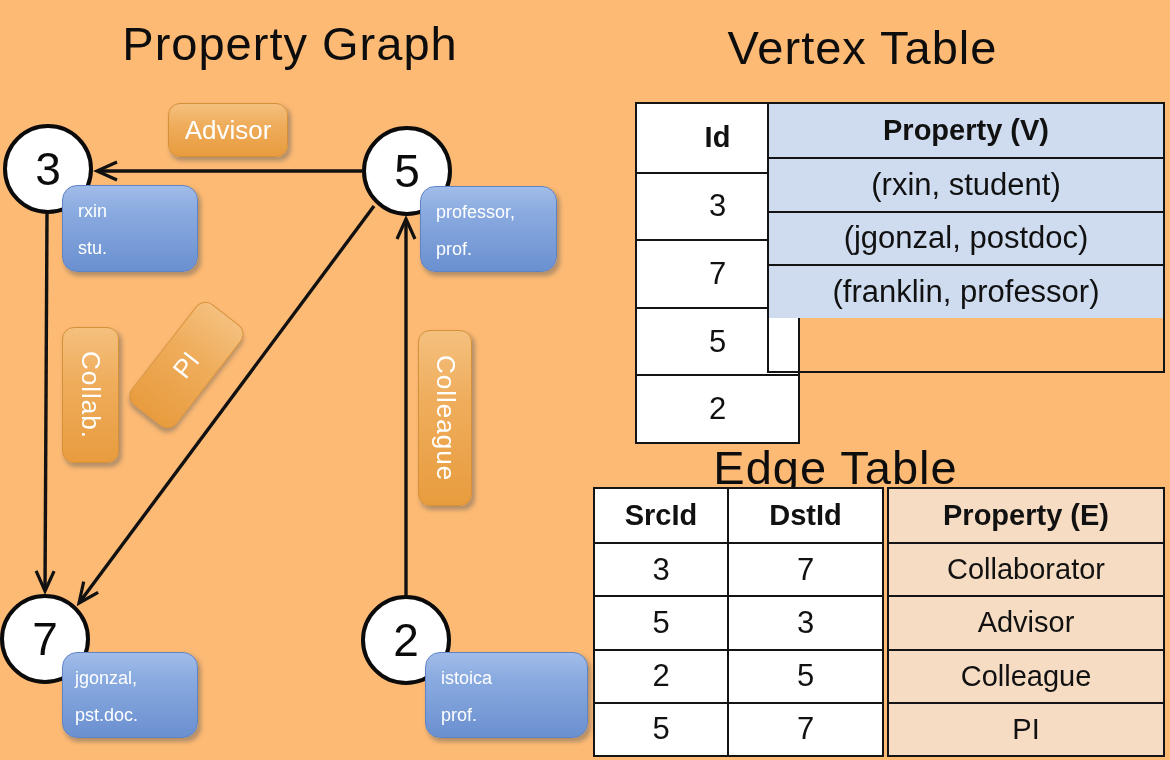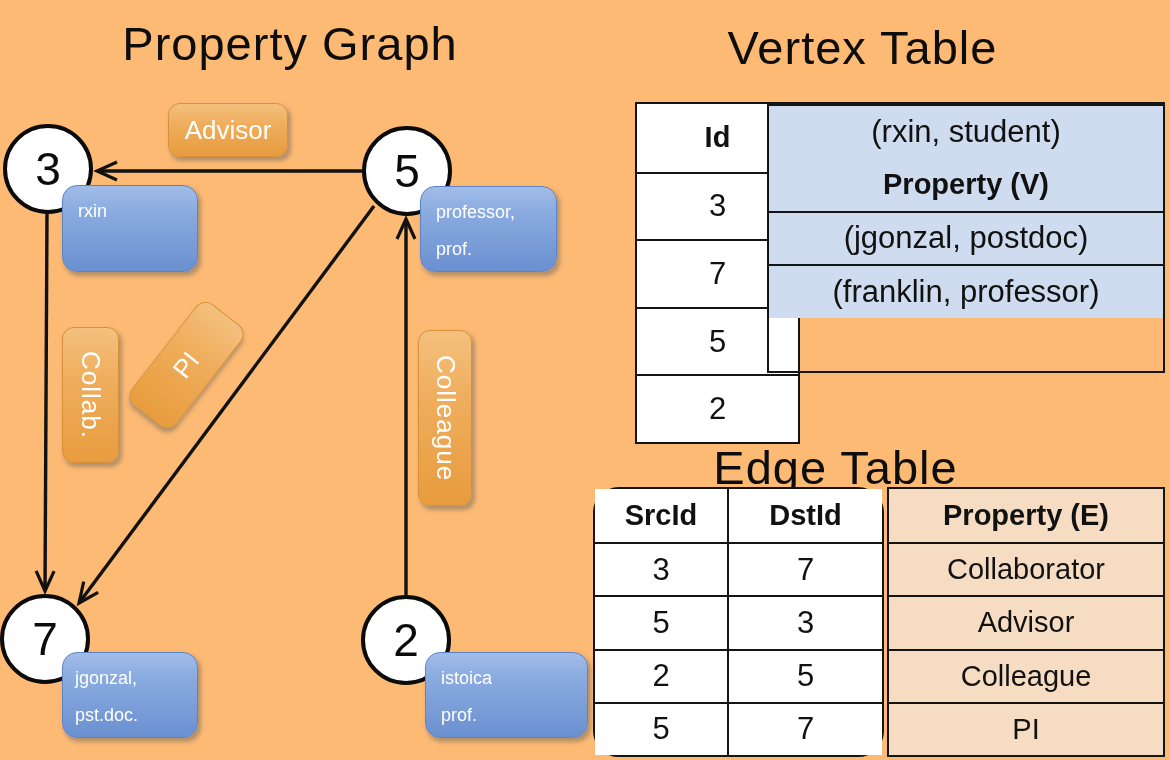--- a/index.html
+++ b/index.html
@@ -88,20 +88,21 @@
   </div>
   <div class="node" style="left:0px; top:594px;">
     <span>7</span>
   </div>
   <div class="node" style="left:361px; top:595px;">
     <span>2</span>
   </div>
 
   <div class="vbox" style="left:62px; top:185px; width:136px; height:87px;">
     <div>rxin</div>
+    <div>stu.</div>
   </div>
   <div class="vbox" style="left:420px; top:186px; width:137px; height:86px;">
     <div>professor,</div>
     <div>prof.</div>
   </div>
   <div class="vbox" style="left:62px; top:652px; width:136px; height:86px;padding-left:12px;">
     <div>jgonzal,</div>
     <div>pst.doc.</div>
   </div>
   <div class="vbox" style="left:425px; top:652px; width:163px; height:86px;">
@@ -126,31 +127,31 @@
 
   <div class="tblock" style="left:593px; top:102px; width:575px; height:271px;">
     <div class="tcol" style="left:0; top:0; width:165px; height:342px; grid-template-rows:repeat(5,1fr);margin-left:42px;">
       <div class="cell hdr first fill-white">Id</div>
       <div class="cell fill-white">3</div>
       <div class="cell fill-white">7</div>
       <div class="cell fill-white">5</div>
       <div class="cell fill-white">2</div>
     </div>
     <div class="tcol" style="left:174px; top:0; width:398px; height:271px; grid-template-rows:repeat(5,1fr);">
+      <div class="cell hdr first fill-blue">Property (V)</div>
       <div class="cell fill-blue">(rxin, student)</div>
-      <div class="cell hdr first fill-blue">Property (V)</div>
       <div class="cell fill-blue">(jgonzal, postdoc)</div>
       <div class="cell fill-blue">(franklin, professor)</div>
     </div>
   </div>
 
   <div class="big-title" style="left:548px; top:404px; width:575px;margin-top:36px;">Edge Table</div>
 
   <div class="tblock" style="left:593px; top:487px; width:575px; height:270px;">
-    <div class="tcol" style="left:0; top:0; width:291px; height:270px; grid-template-rows:repeat(5,1fr); grid-template-columns:132px 1fr;border-radius:26px;">
+    <div class="tcol" style="left:0; top:0; width:291px; height:270px; grid-template-rows:repeat(5,1fr); grid-template-columns:132px 1fr;">
       <div class="cell hdr first fill-white">SrcId</div>
       <div class="cell hdr first fill-white splitleft">DstId</div>
       <div class="cell fill-white">3</div>
       <div class="cell fill-white splitleft">7</div>
       <div class="cell fill-white">5</div>
       <div class="cell fill-white splitleft">3</div>
       <div class="cell fill-white">2</div>
       <div class="cell fill-white splitleft">5</div>
       <div class="cell fill-white">5</div>
       <div class="cell fill-white splitleft">7</div>

